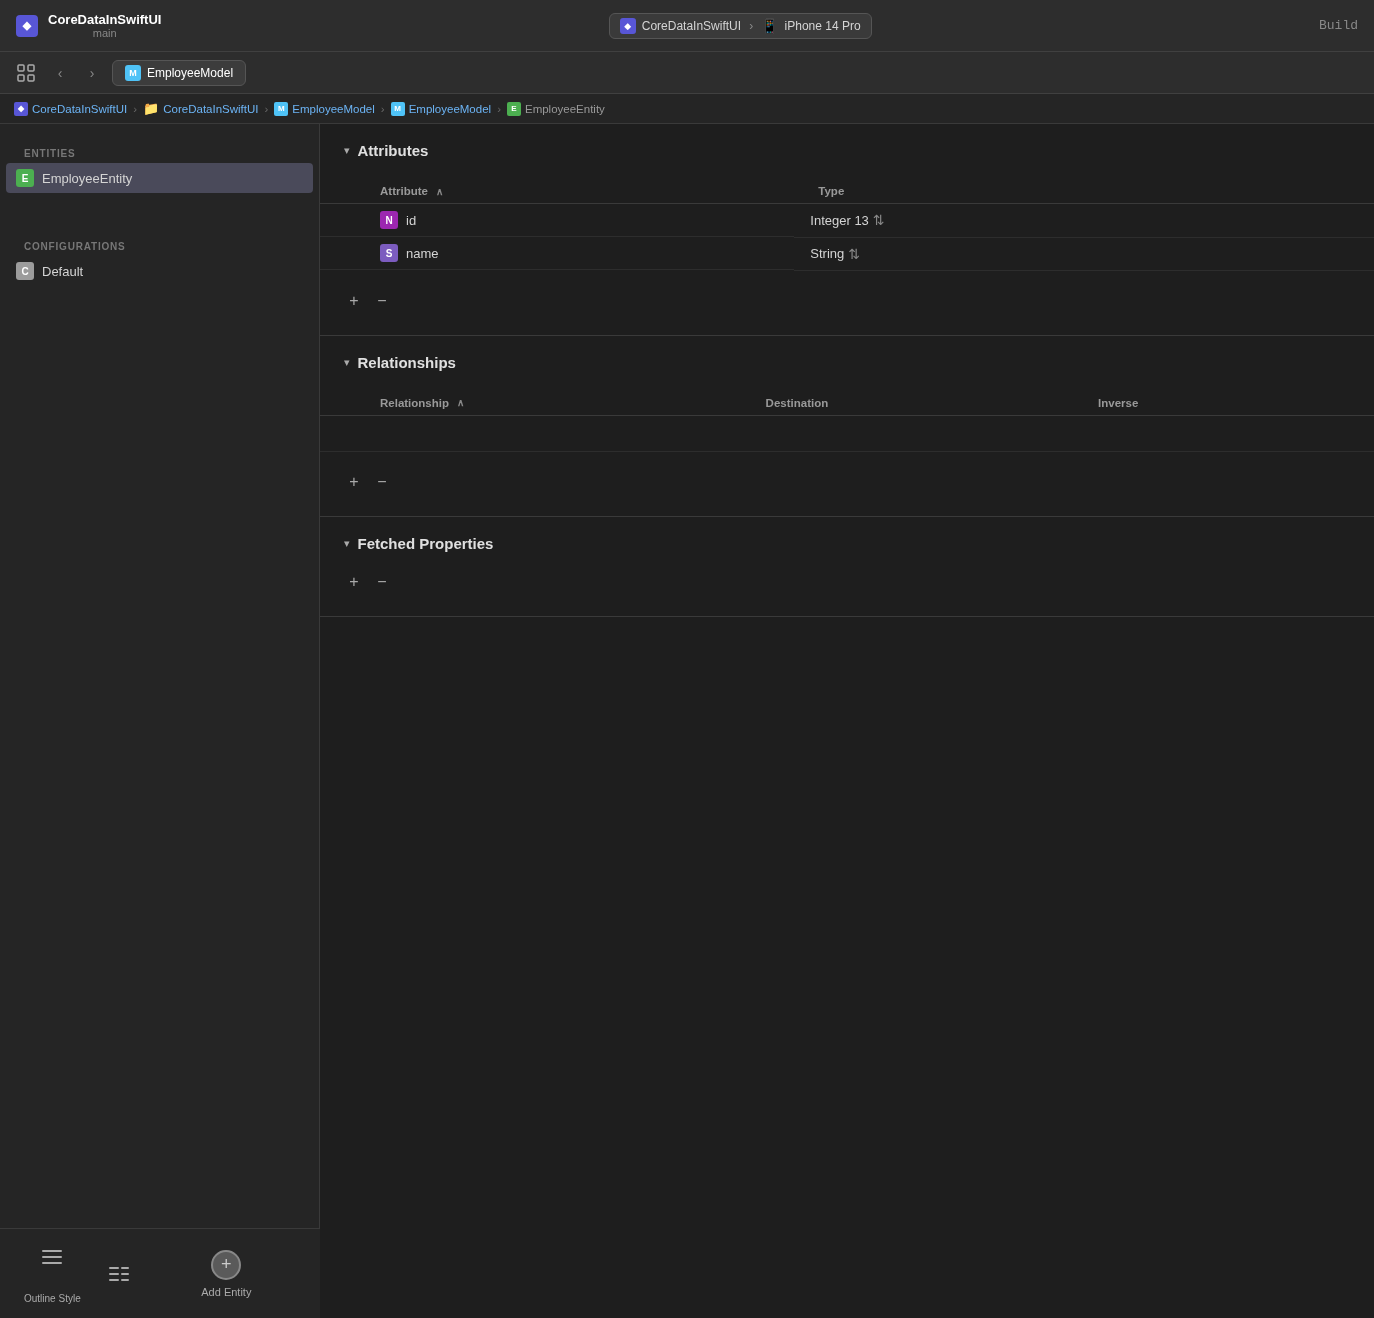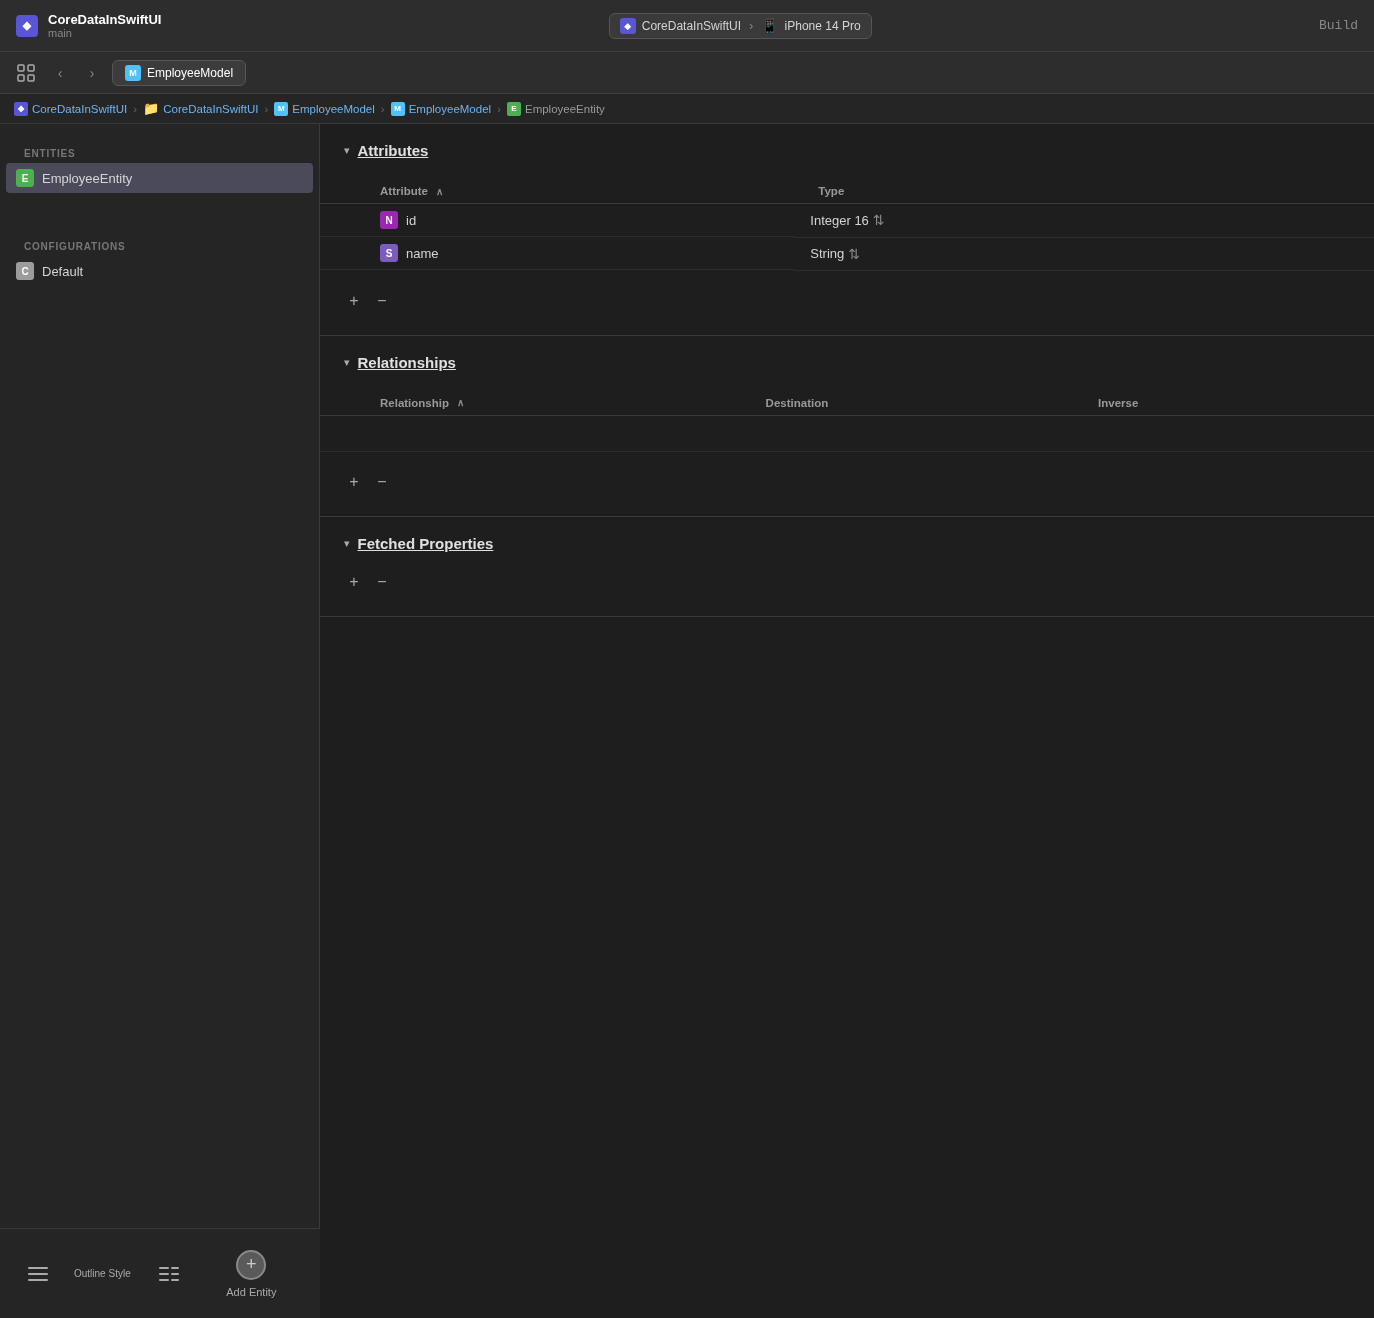--- a/index.html
+++ b/index.html
@@ -40,20 +40,21 @@
       flex-direction: column;
     }
     .app-title-name {
       color: #ffffff;
       font-size: 13px;
       font-weight: 600;
     }
     .app-title-branch {
       color: #888;
       font-size: 11px;
+      text-align: center;
     }
     .title-bar-center {
       flex: 1;
       display: flex;
       align-items: center;
       justify-content: center;
       gap: 8px;
     }
     .scheme-selector {
       display: flex;
@@ -235,21 +236,20 @@
     .section-header {
       display: flex;
       align-items: center;
       gap: 8px;
       padding: 18px 24px 12px;
     }
     .section-title {
       font-size: 15px;
       font-weight: 600;
       color: #e0e0e0;
-      text-decoration: underline;
     }
     .chevron-down { color: #aaa; font-size: 11px; cursor: pointer; }
 
     
     .data-table {
       width: 100%;
       border-collapse: collapse;
       margin: 8px 0 12px 0;
     }
     .data-table th {
@@ -337,21 +337,21 @@
       height: 90px;
       background: #252525;
       border-top: 1px solid #3a3a3a;
       display: flex;
       align-items: center;
       padding: 0 24px;
       gap: 24px;
     }
     .outline-style-btn {
       display: flex;
-      flex-direction: row;
+      flex-direction: column;
       align-items: center;
       gap: 22px;
       cursor: pointer;
     }
     .outline-icon {
       width: 28px; height: 28px;
       display: flex; align-items: center; justify-content: center;
       color: #aaa;
     }
     .outline-label {
@@ -491,21 +491,21 @@
           </tr>
         </thead>
         <tbody>
           <tr>
             <td>
               <div class="attr-badge-n">N</div>
               <span>id</span>
             </td>
             <td>
               <div class="type-selector">
-                <span>Integer 16</span>
+                <span>Integer 13</span>
                 <span class="stepper-icon">⇅</span>
               </div>
             </td>
           </tr>
           <tr>
             <td>
               <div class="attr-badge-s">S</div>
               <span>name</span>
             </td>
             <td>

